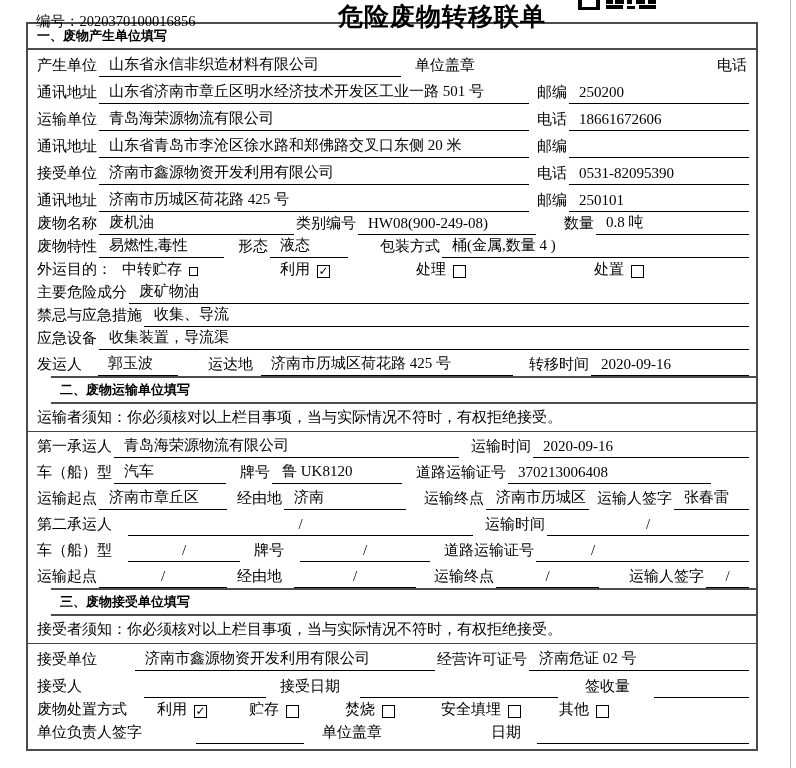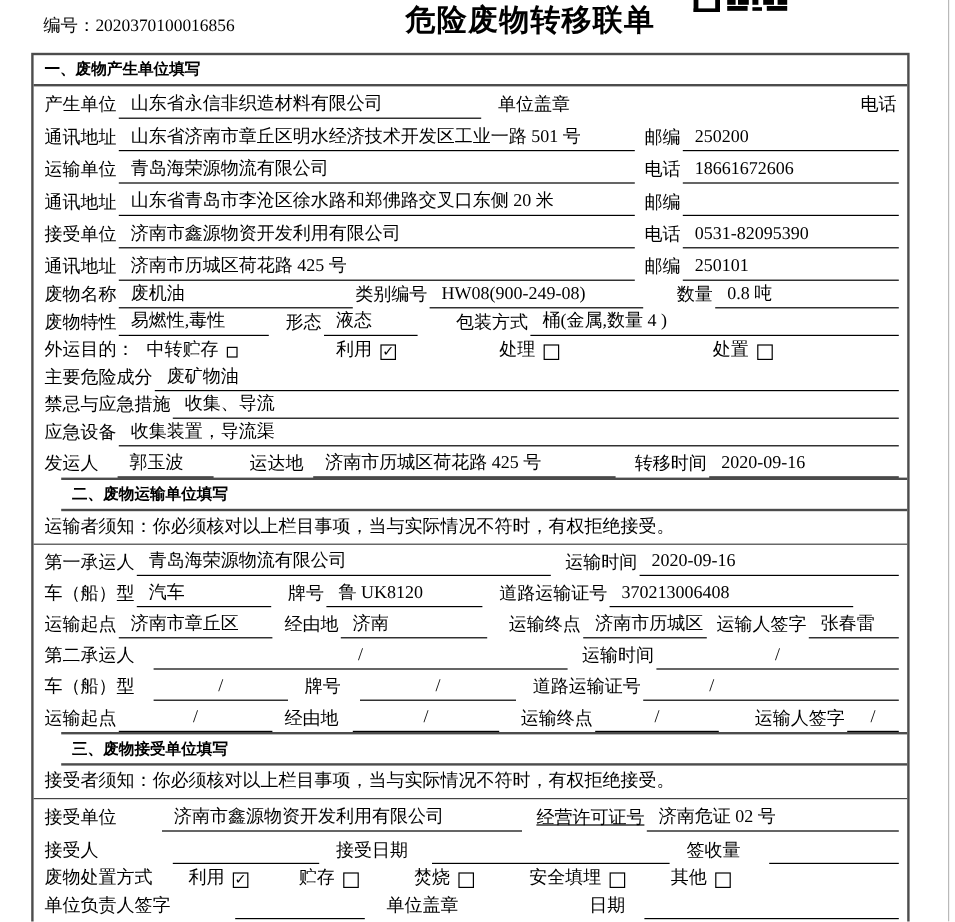--- a/index.html
+++ b/index.html
@@ -5,21 +5,21 @@
   * { box-sizing: border-box; }
   html,body { margin:0; padding:0; }
   body {
     width:796px; height:768px; background:#ffffff; color:#000;
     font-family:"Liberation Serif","DejaVu Serif",serif;
     font-size:15px; position:relative; overflow:hidden;
   }
   .page-edge { position:absolute; top:0; bottom:0; right:5px; width:1px; background:#b9b9b9; }
 
   
-  .topbar { position:relative; height:44px; }
+  .topbar { position:relative; height:22px; }
   .doc-number { position:absolute; left:36px; top:12px; font-size:14.5px; white-space:nowrap; }
   .doc-title {
     position:absolute; left:0; right:0; top:0; margin:0; text-align:center;
     transform:translateX(44px);
     font-family:"Liberation Sans","DejaVu Sans",sans-serif;
     font-size:25px; font-weight:bold; letter-spacing:1px;
   }
   
   .qr { position:absolute; left:578px; top:0; width:78px; height:10px; }
   .qr .fr { position:absolute; left:0; top:0; width:22px; height:10px;
@@ -233,30 +233,30 @@
     <span class="lbl" style="margin-left:28px;">运输人签字</span>
     <span class="val grow ctr">/</span>
   </div>
 
   <div class="sec-h bt">三、废物接受单位填写</div>
   <div class="notice">接受者须知：你必须核对以上栏目事项，当与实际情况不符时，有权拒绝接受。</div>
 
   <div class="row h27">
     <span class="lbl">接受单位</span>
     <span class="val" style="width:300px;margin-left:36px;">济南市鑫源物资开发利用有限公司</span>
-    <span class="lbl" style="margin-left:10px;text-decoration:underline;">经营许可证号</span>
+    <span class="lbl" style="">经营许可证号</span>
     <span class="val grow">济南危证 02 号</span>
   </div>
 
   <div class="row h27">
     <span class="lbl">接受人</span>
     <span class="val" style="width:122px;margin-left:60px;"></span>
     <span class="lbl" style="margin-left:12px;">接受日期</span>
     <span class="val" style="width:198px;margin-left:18px;"></span>
-    <span class="lbl" style="margin-left:12px;">签收量</span>
+    <span class="lbl" style="margin-left:25px;">签收量</span>
     <span class="val grow" style="margin-left:22px;"></span>
   </div>
 
   <div class="row h23">
     <span class="lbl">废物处置方式</span>
     <span class="opt-lbl" style="margin-left:28px;">利用</span>
     <span class="cb checked">✓</span>
     <span class="opt-lbl" style="margin-left:42px;">贮存</span>
     <span class="cb"></span>
     <span class="opt-lbl" style="margin-left:46px;">焚烧</span>

